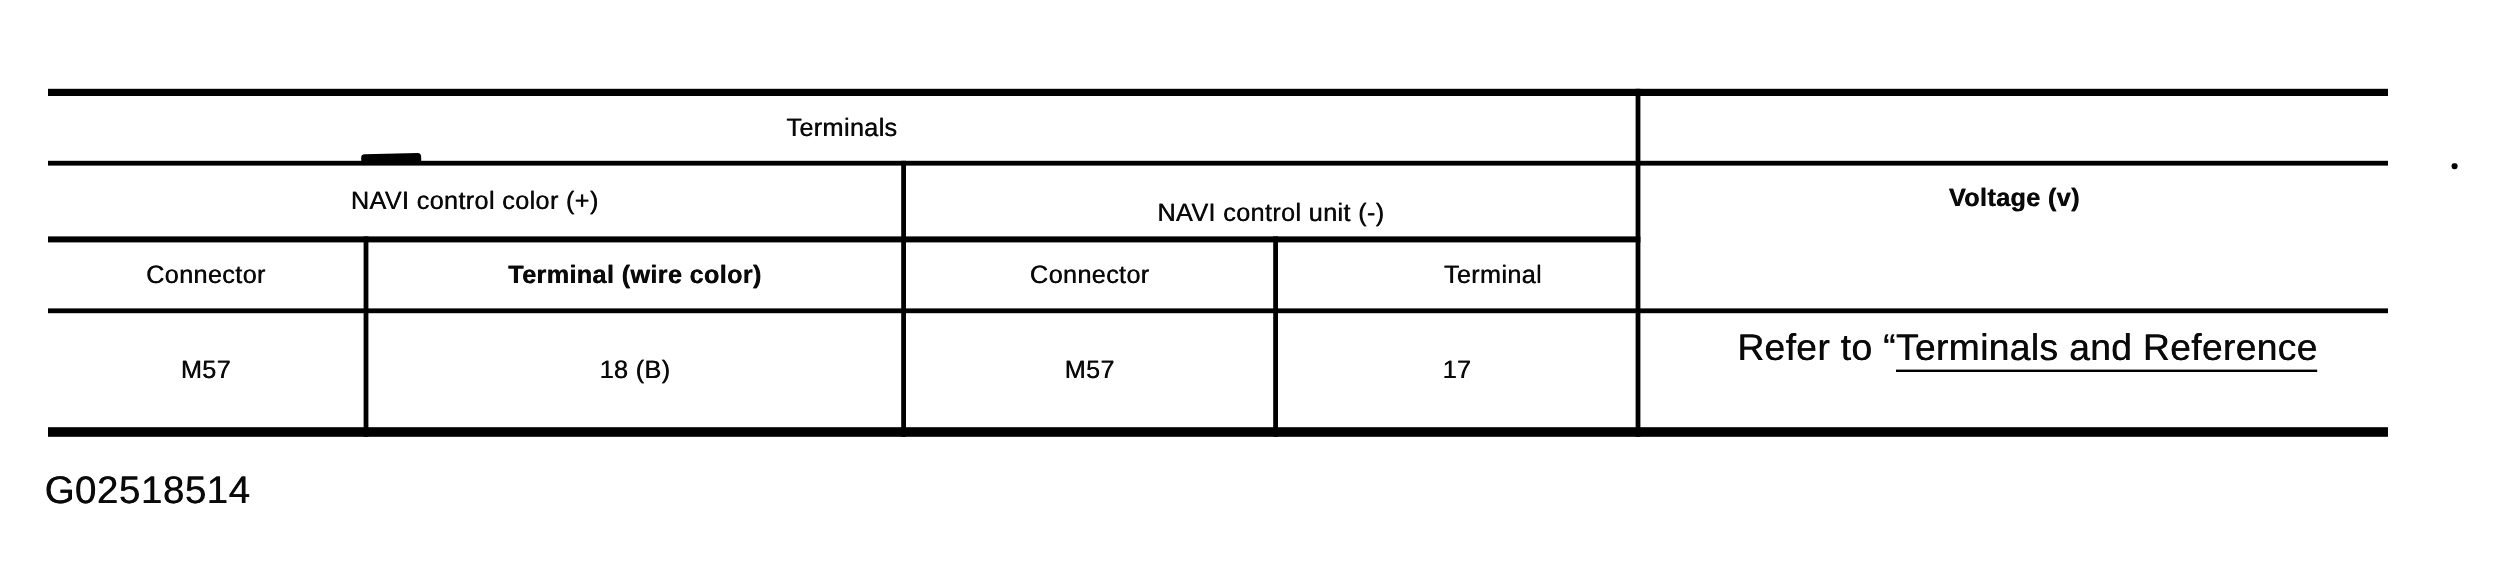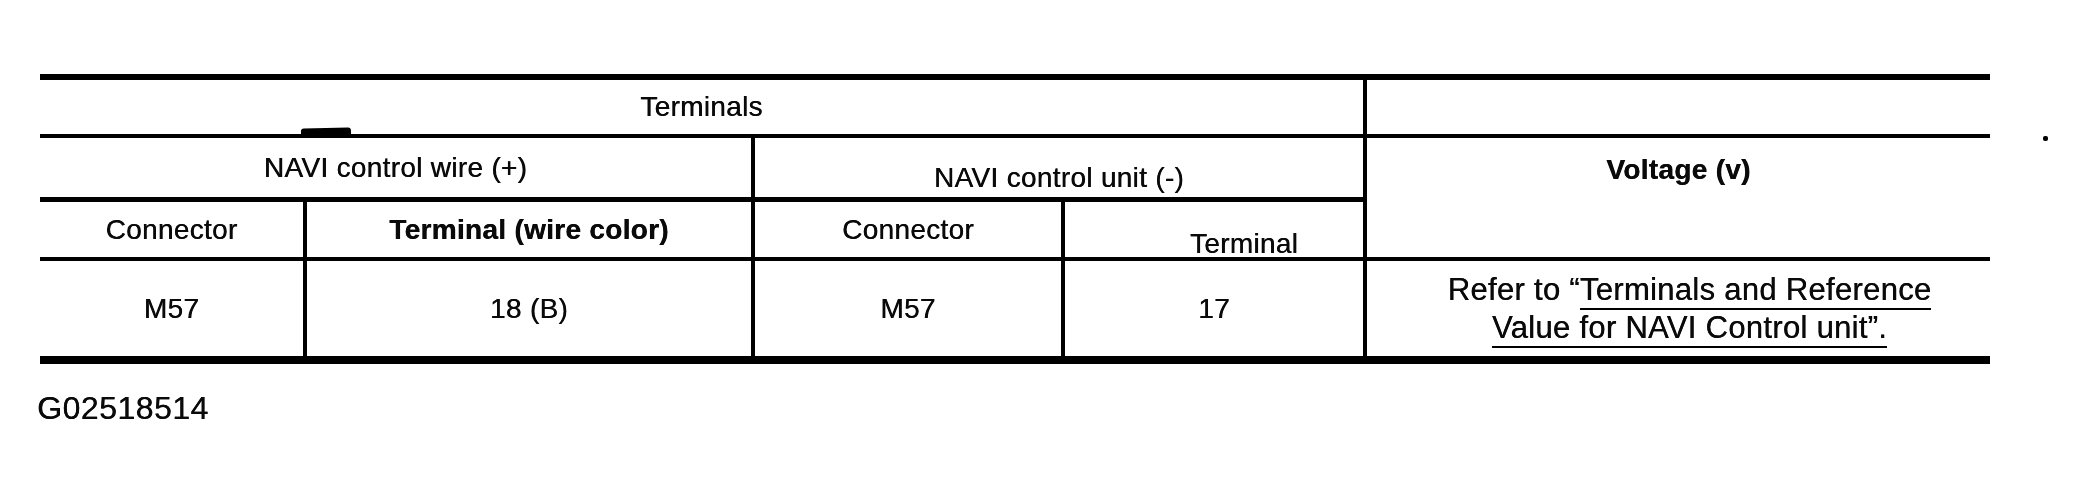--- a/index.html
+++ b/index.html
@@ -11,21 +11,21 @@
     font-family: "Liberation Sans", sans-serif;
     color: #0a0a0a;
     overflow: hidden;
   }
   .line { position: absolute; background: #000000; }
   .cell {
     position: absolute;
     display: flex;
     align-items: center;
     justify-content: center;
-    font-size: 28px;
+    font-size: 21px;
     letter-spacing: 0.3px;
     white-space: nowrap;
     text-shadow: 0.4px 0 0 currentColor;
   }
   .cell-top {
     align-items: flex-start;
     padding-top: 16px;
     box-sizing: border-box;
     font-weight: bold;
   }
@@ -63,36 +63,36 @@
   <div class="line" style="left:40px; top:257px; width:1950px; height:4px;"></div>
   <div class="line" style="left:40px; top:356px; width:1950px; height:8px;"></div>
 
   <div class="line" style="left:303px;  top:197px; width:4px; height:167px;"></div>
   <div class="line" style="left:751px;  top:134px; width:4px; height:230px;"></div>
   <div class="line" style="left:1061px; top:197px; width:4px; height:167px;"></div>
   <div class="line" style="left:1363px; top:74px;  width:4px; height:290px;"></div>
 
   <div class="cell" style="left:40px; top:80px; width:1323px; height:54px;">Terminals</div>
 
-  <div class="cell" style="left:40px; top:138px; width:711px; height:59px;">NAVI control wire (+)</div>
+  <div class="cell" style="left:40px; top:138px; width:711px; height:59px;">NAVI control color (+)</div>
   <div class="cell" style="left:755px; top:142px; width:608px; height:71px;">NAVI control unit (-)</div>
   <div class="cell cell-top" style="left:1367px; top:138px; width:623px; height:119px;">Voltage (v)</div>
 
   <div class="cell" style="left:40px; top:202px; width:263px; height:55px;">Connector</div>
   <div class="cell" style="left:307px; top:202px; width:444px; height:55px;font-weight:bold;">Terminal (wire color)</div>
   <div class="cell" style="left:755px; top:202px; width:306px; height:55px;">Connector</div>
-  <div class="cell" style="left:1065px; top:216px; width:358px; height:55px;border-radius:18px;">Terminal</div>
+  <div class="cell" style="left:1065px; top:202px; width:358px; height:55px;border-radius:18px;">Terminal</div>
 
   <div class="cell" style="left:40px; top:261px; width:263px; height:95px;">M57</div>
   <div class="cell" style="left:307px; top:261px; width:444px; height:95px;">18 (B)</div>
   <div class="cell" style="left:755px; top:261px; width:306px; height:95px;">M57</div>
   <div class="cell" style="left:1065px; top:261px; width:298px; height:95px;">17</div>
 
   <div class="note-cell" style="left:1367px; top:261px; width:623px; height:95px;">
-    <span>Refer to “</span><span class="ref-underline">Terminals and Reference</span><br><span class="ref-underline">Value for NAVI Control unit”.</span>
+    <span>Refer to “</span><span class="ref-underline">Terminals and Reference</span><br>
   </div>
 
   <div class="figure-code" style="left:37px; top:390px;">G02518514</div>
 
   <div class="artifact" style="left:301px; top:128px; width:50px; height:9px; border-radius:3px; transform:rotate(-1.5deg);"></div>
   <div class="artifact" style="left:2043px; top:136px; width:5px; height:5px; border-radius:2px;"></div>
 
 </div>
 
 </body></html>

